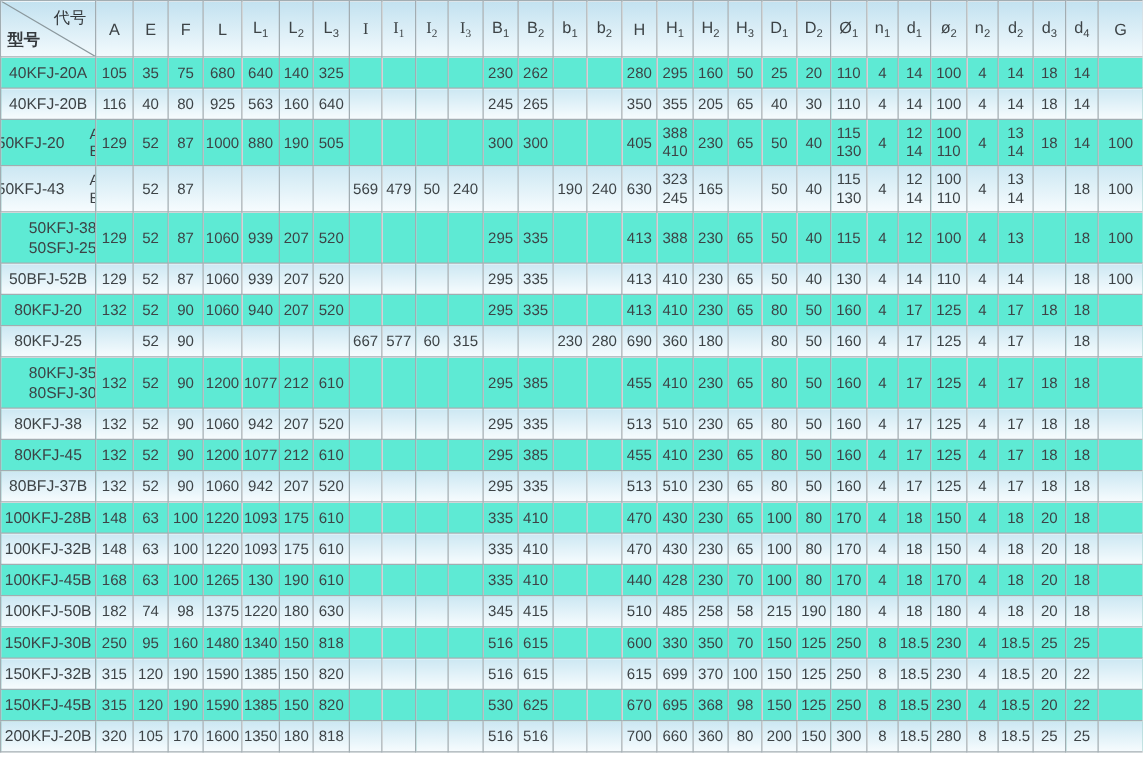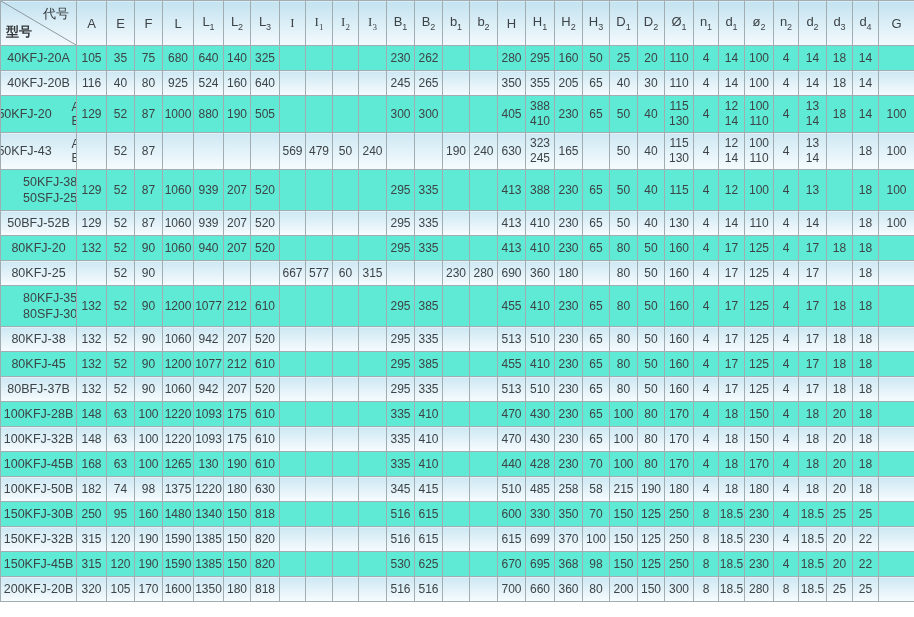--- a/index.html
+++ b/index.html
@@ -179,21 +179,21 @@
         <td>18</td>
         <td>14</td>
         <td></td>
       </tr>
       <tr class="stripe">
         <td class="model">40KFJ-20B</td>
         <td>116</td>
         <td>40</td>
         <td>80</td>
         <td>925</td>
-        <td>524</td>
+        <td>563</td>
         <td>160</td>
         <td>640</td>
         <td></td>
         <td></td>
         <td></td>
         <td></td>
         <td>245</td>
         <td>265</td>
         <td></td>
         <td></td>

